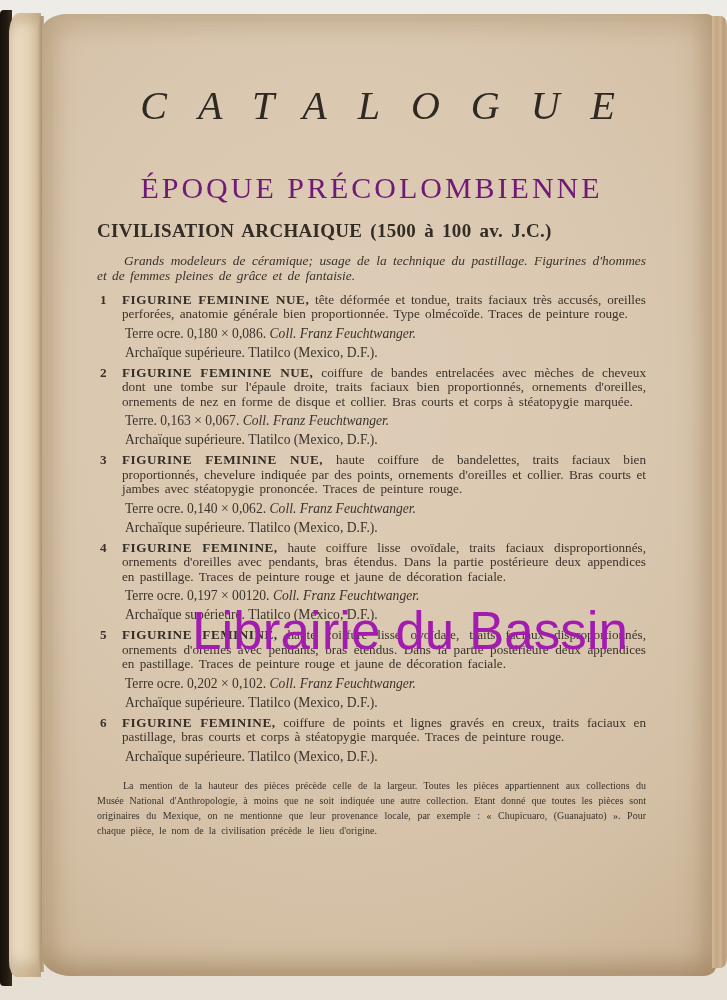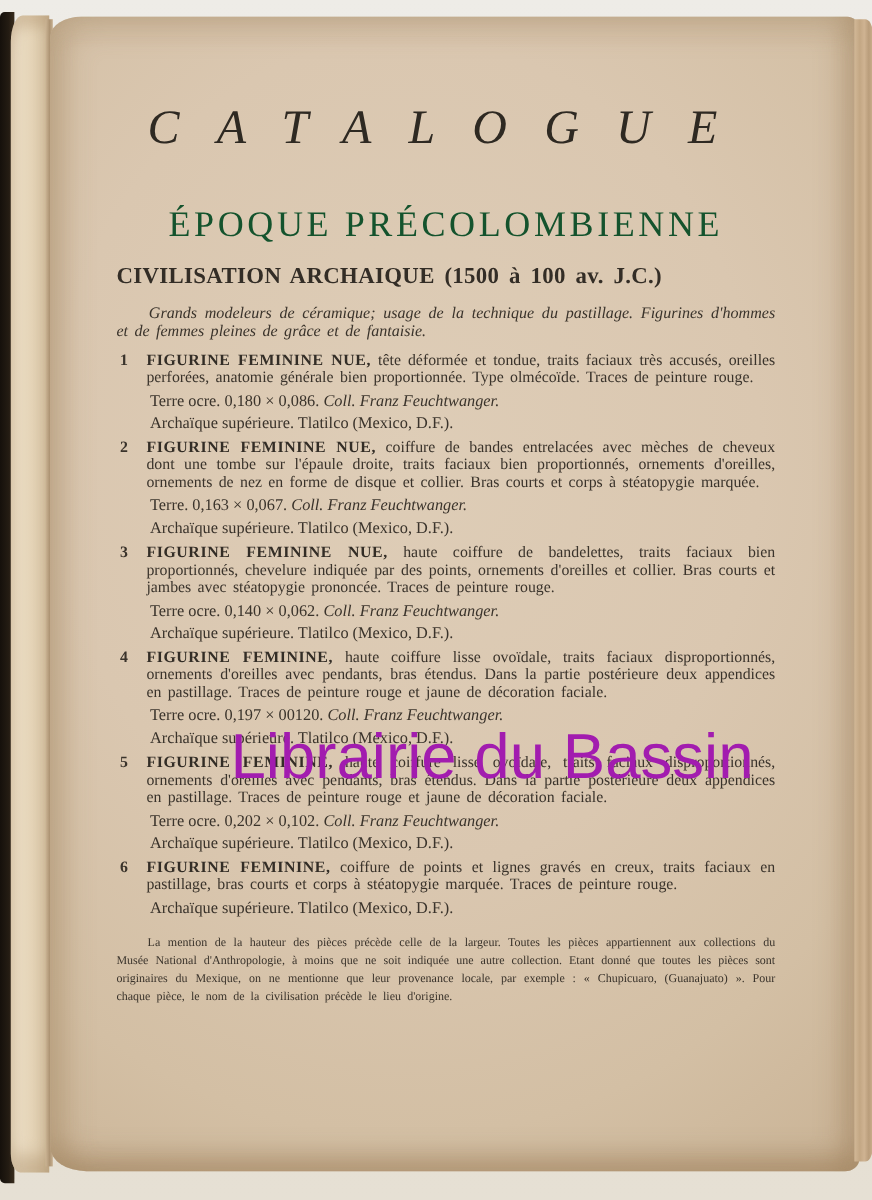--- a/index.html
+++ b/index.html
@@ -40,25 +40,25 @@
     background:linear-gradient(90deg,#d2b897 0%,#c3a784 30%,#cfb392 55%,#b99d7b 80%,#caae8c 100%);
     border-radius:0 6px 6px 0 / 0 10px 10px 0;
   }
   
   .content{
     position:absolute;left:97px;top:84px;width:549px;
     color:#3a332b;
   }
   .page-title{
     margin:0;font-size:40px;line-height:44px;font-style:italic;font-weight:400;
-    letter-spacing:31px;padding-left:26px;text-align:left;color:#2e2922;
+    letter-spacing:31px;padding-left:26px;text-align:right;color:#2e2922;
   }
   .section-heading{
     margin:42px 0 0;font-size:30px;line-height:36px;font-weight:400;
-    letter-spacing:3px;text-align:center;color:#14532d;
+    letter-spacing:3px;text-align:center;color:#701a75;
   }
   .subsection-heading{
     margin:14px 0 0;font-size:19px;line-height:22px;font-weight:700;
     letter-spacing:.3px;word-spacing:3px;text-align:left;color:#332d26;
   }
   .intro{margin:8px 0 0;font-size:13.2px;line-height:14.8px;text-align:justify;word-spacing:2.4px;}
   .note{margin:12px 0 0;font-size:13.4px;line-height:14.8px;font-style:italic;
         text-indent:27px;text-align:justify;word-spacing:2px;}
   .items{margin-top:9px;}
   .item{position:relative;padding-left:25px;margin-bottom:6px;}

